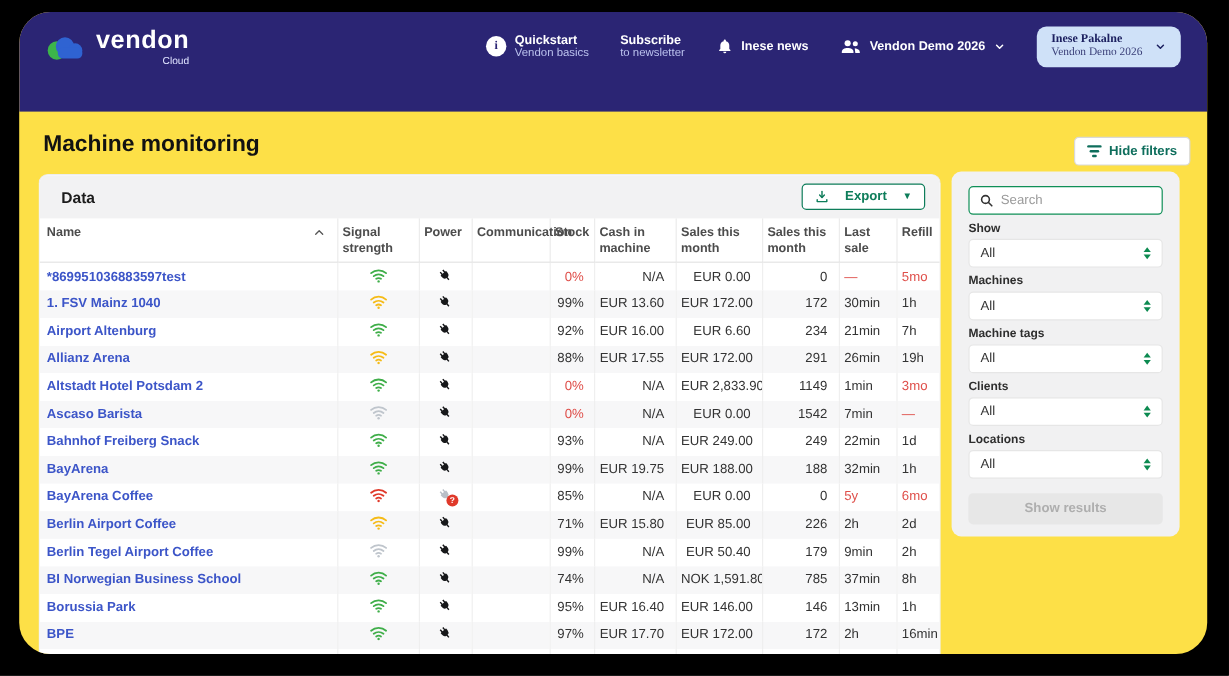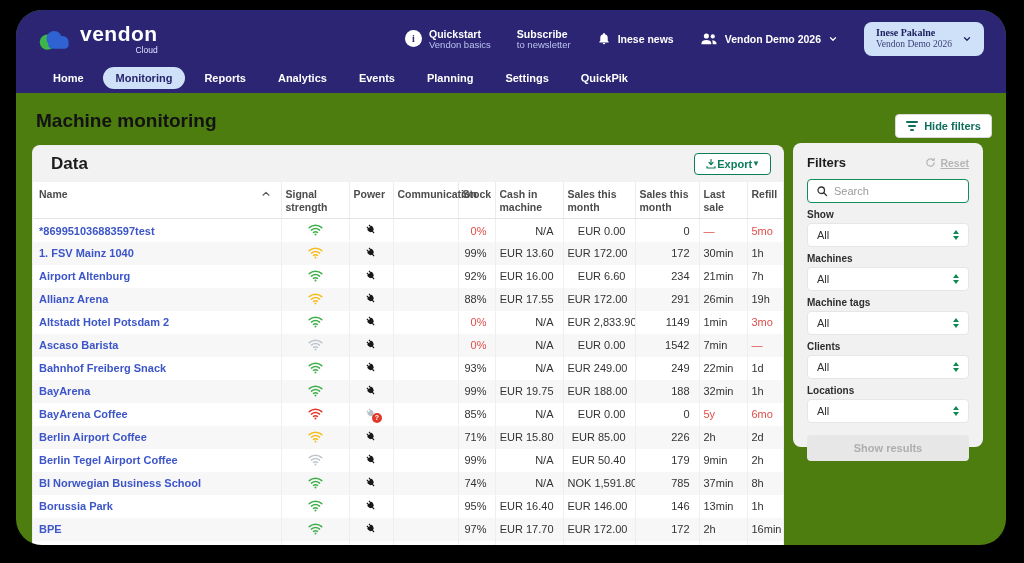--- a/index.html
+++ b/index.html
@@ -1,20 +1,20 @@
 <!DOCTYPE html>
 <html><head>
 <meta charset="utf-8">
 <style>
   * { margin:0; padding:0; box-sizing:border-box; }
   html,body { background:#000; }
   body { font-family:"Liberation Sans","DejaVu Sans",sans-serif; }
   .stage { position:relative; width:1024px; height:563px; background:#000; overflow:hidden; }
   .app { position:absolute; left:16px; top:10px; width:990px; height:535px;
-         background:#4d7c0f; border-radius:26px; overflow:hidden; }
+         background:#fde047; border-radius:26px; overflow:hidden; }
 
   
   .topbar { height:83px; background:#2b2574; color:#fff; position:relative; }
   .brandrow { display:flex; align-items:center; justify-content:space-between; height:52px; padding:6px 22px 0 22px; }
   .brand { display:flex; align-items:center; gap:8px; cursor:pointer; }
   .brand-text { display:flex; flex-direction:column; align-items:flex-end; line-height:1; }
   .brand-name { font-size:21px; font-weight:bold; letter-spacing:.5px; color:#fff; }
   .brand-sub { font-size:8.5px; color:#dfe3ff; margin-top:2px; }
   .hdr-right { display:flex; align-items:center; gap:26px; }
   .hdr-item { display:flex; align-items:center; gap:7px; cursor:pointer; }
@@ -45,22 +45,22 @@
         font-family:inherit; font-size:11px; font-weight:bold; color:#0e6e5c; cursor:pointer; }
   .flt-icon { display:flex; flex-direction:column; gap:2px; align-items:center; }
   .flt-icon i { display:block; height:2px; background:#0e6e5c; border-radius:1px; }
   .flt-icon i:nth-child(1){width:12px;} .flt-icon i:nth-child(2){width:8px;} .flt-icon i:nth-child(3){width:4px;}
 
   
   .data-card { position:absolute; left:16px; top:135px; width:752px; height:400px;
                border-radius:8px 8px 0 0; background:#fff; border:1px solid #ededed; border-bottom:none; overflow:hidden; }
   .data-bar { height:36px; background:#f2f2f3; display:flex; align-items:center; justify-content:space-between;
               padding:0 12px 0 18px; }
-  .data-title { font-size:17px; font-weight:bold; color:#1c1c1c; }
-  .export-btn { display:flex; align-items:center; gap:0; background:#fff; border:1px solid #0e7d5a; border-radius:4px;
+  .data-title { font-size:13px; font-weight:bold; color:#1c1c1c; }
+  .export-btn { display:flex; align-items:center; gap:13px; background:#fff; border:1px solid #0e7d5a; border-radius:4px;
                 padding:4px 10px; font-family:inherit; font-size:11px; font-weight:bold; color:#0e7d5a; cursor:pointer; }
   .export-caret { font-size:8px; line-height:1; }
 
   table.grid { border-collapse:collapse; table-layout:fixed; width:751px; }
   .grid th { vertical-align:top; text-align:left; font-size:10.5px; font-weight:bold; color:#4c4c4c;
              padding:6px 4px 4px 4px; height:28px; border-right:1px solid #ececec; border-bottom:1px solid #e4e4e4; line-height:1.25; }
   .grid th:last-child, .grid td:last-child { border-right:none; }
   .grid td { height:23px; font-size:11px; color:#333; border-right:1px solid #efefef; padding:0 4px; white-space:nowrap; overflow:hidden; }
   .grid tbody tr:nth-child(even) { background:#f7f7f8; }
   .th-name { display:flex; justify-content:space-between; align-items:flex-start; cursor:pointer; }
@@ -165,30 +165,20 @@
               <span class="user-name">Inese Pakalne</span>
               <span class="user-org">Vendon Demo 2026</span>
             </span>
             <svg class="chev" viewBox="0 0 24 24" fill="none">
               <polyline points="6 9 12 15 18 9" stroke="#1d2160" stroke-width="3" stroke-linecap="round" stroke-linejoin="round"></polyline>
             </svg>
           </div>
         </div>
       </div>
 
-      <nav class="navrow">
-          <button class="nav-item">Home</button>
-          <button class="nav-item active">Monitoring</button>
-          <button class="nav-item">Reports</button>
-          <button class="nav-item">Analytics</button>
-          <button class="nav-item">Events</button>
-          <button class="nav-item">Planning</button>
-          <button class="nav-item">Settings</button>
-          <button class="nav-item">QuickPik</button>
-        </nav>
 
     </div>
 
     <h1 class="page-title">Machine monitoring</h1>
 
     <button class="hide-filters-btn">
       <span class="flt-icon">
           <i></i>
           <i></i>
           <i></i>
@@ -664,30 +654,20 @@
           <td class="c-sales-cnt">208</td>
           <td class="c-last">3min</td>
           <td class="c-refill">23h</td>
         </tr>
           </tbody>
       </table>
 
     </div>
 
     <aside class="filters-card">
-      <div class="filters-head">
-        <span class="filters-title">Filters</span>
-        <button class="reset-link">
-          <svg width="11" height="11" viewBox="0 0 24 24" fill="none" stroke="#b5b5b5" stroke-width="2.6" stroke-linecap="round">
-            <path d="M20 12a8 8 0 1 1-2.34-5.66"></path>
-              <path d="M20 3v4h-4" stroke-linejoin="round"></path>
-          </svg>
-          <span>Reset</span>
-        </button>
-      </div>
 
       <div class="search-box">
         <svg width="12" height="12" viewBox="0 0 24 24" fill="none" stroke="#333" stroke-width="2.6" stroke-linecap="round">
           <circle cx="10.5" cy="10.5" r="6.5"></circle>
             <path d="M15.5 15.5 21 21"></path>
         </svg>
         <input type="text" placeholder="Search" style="">
       </div>
 
       <div id="filter-groups">

